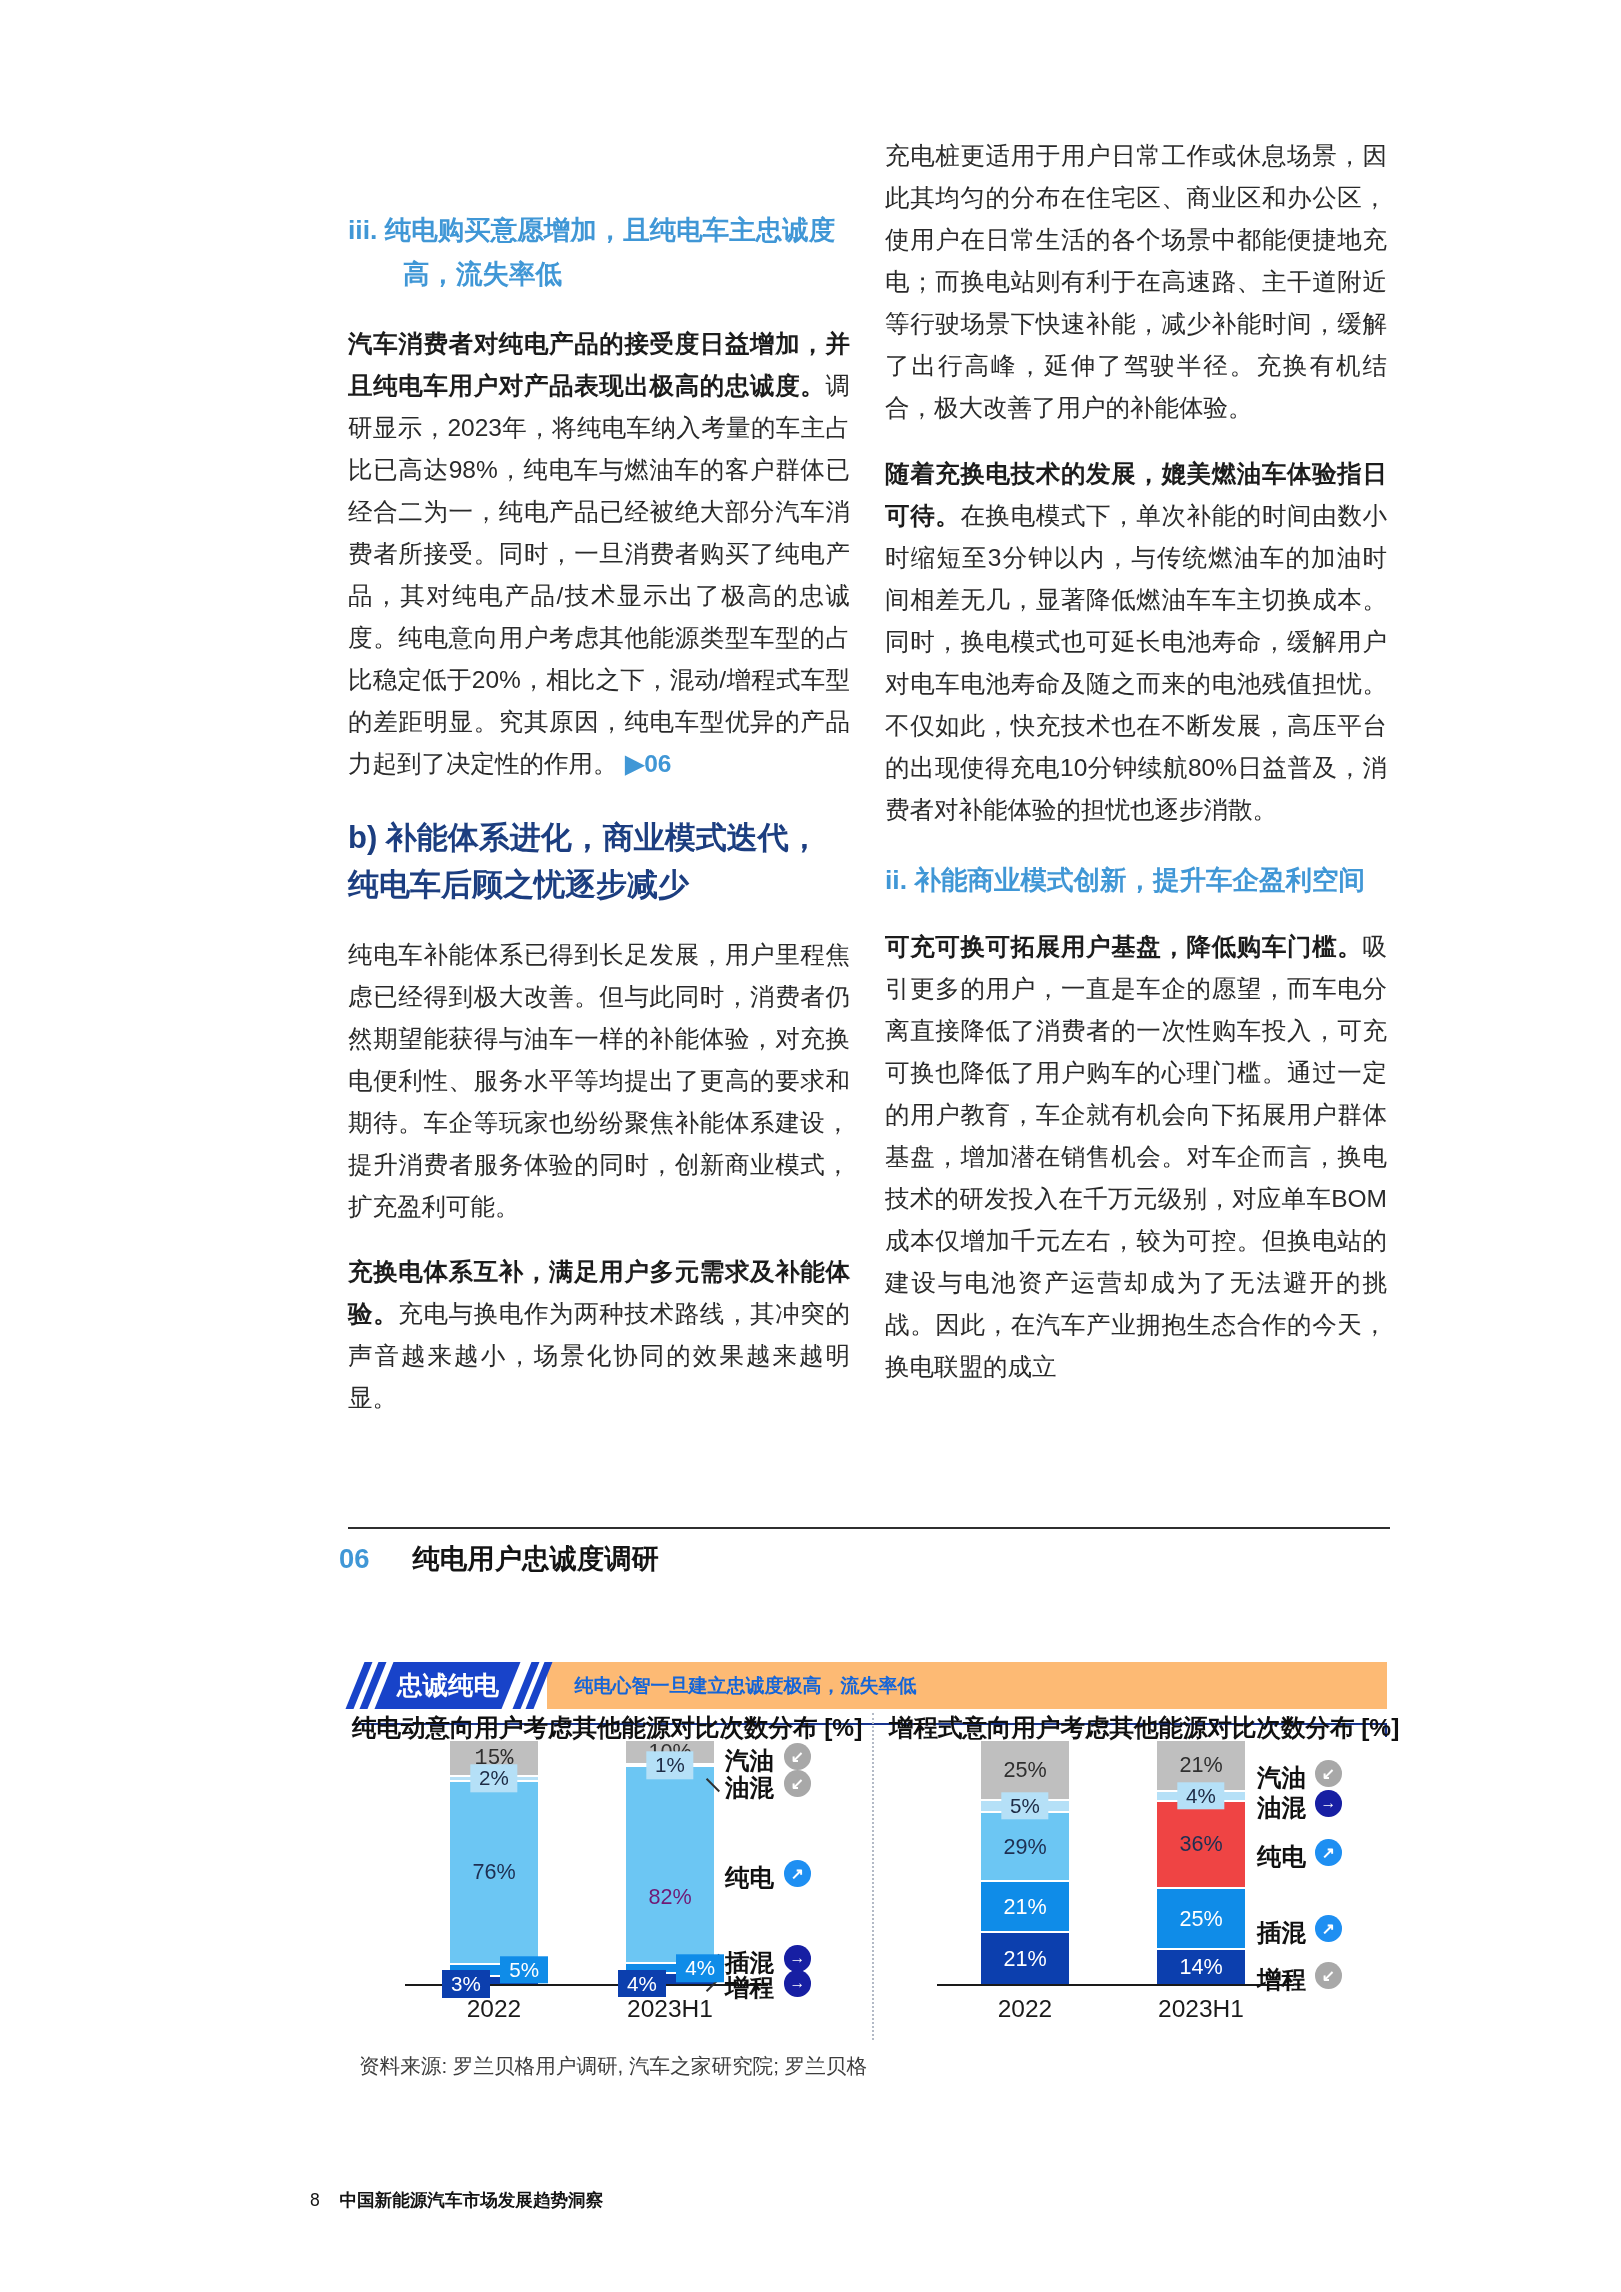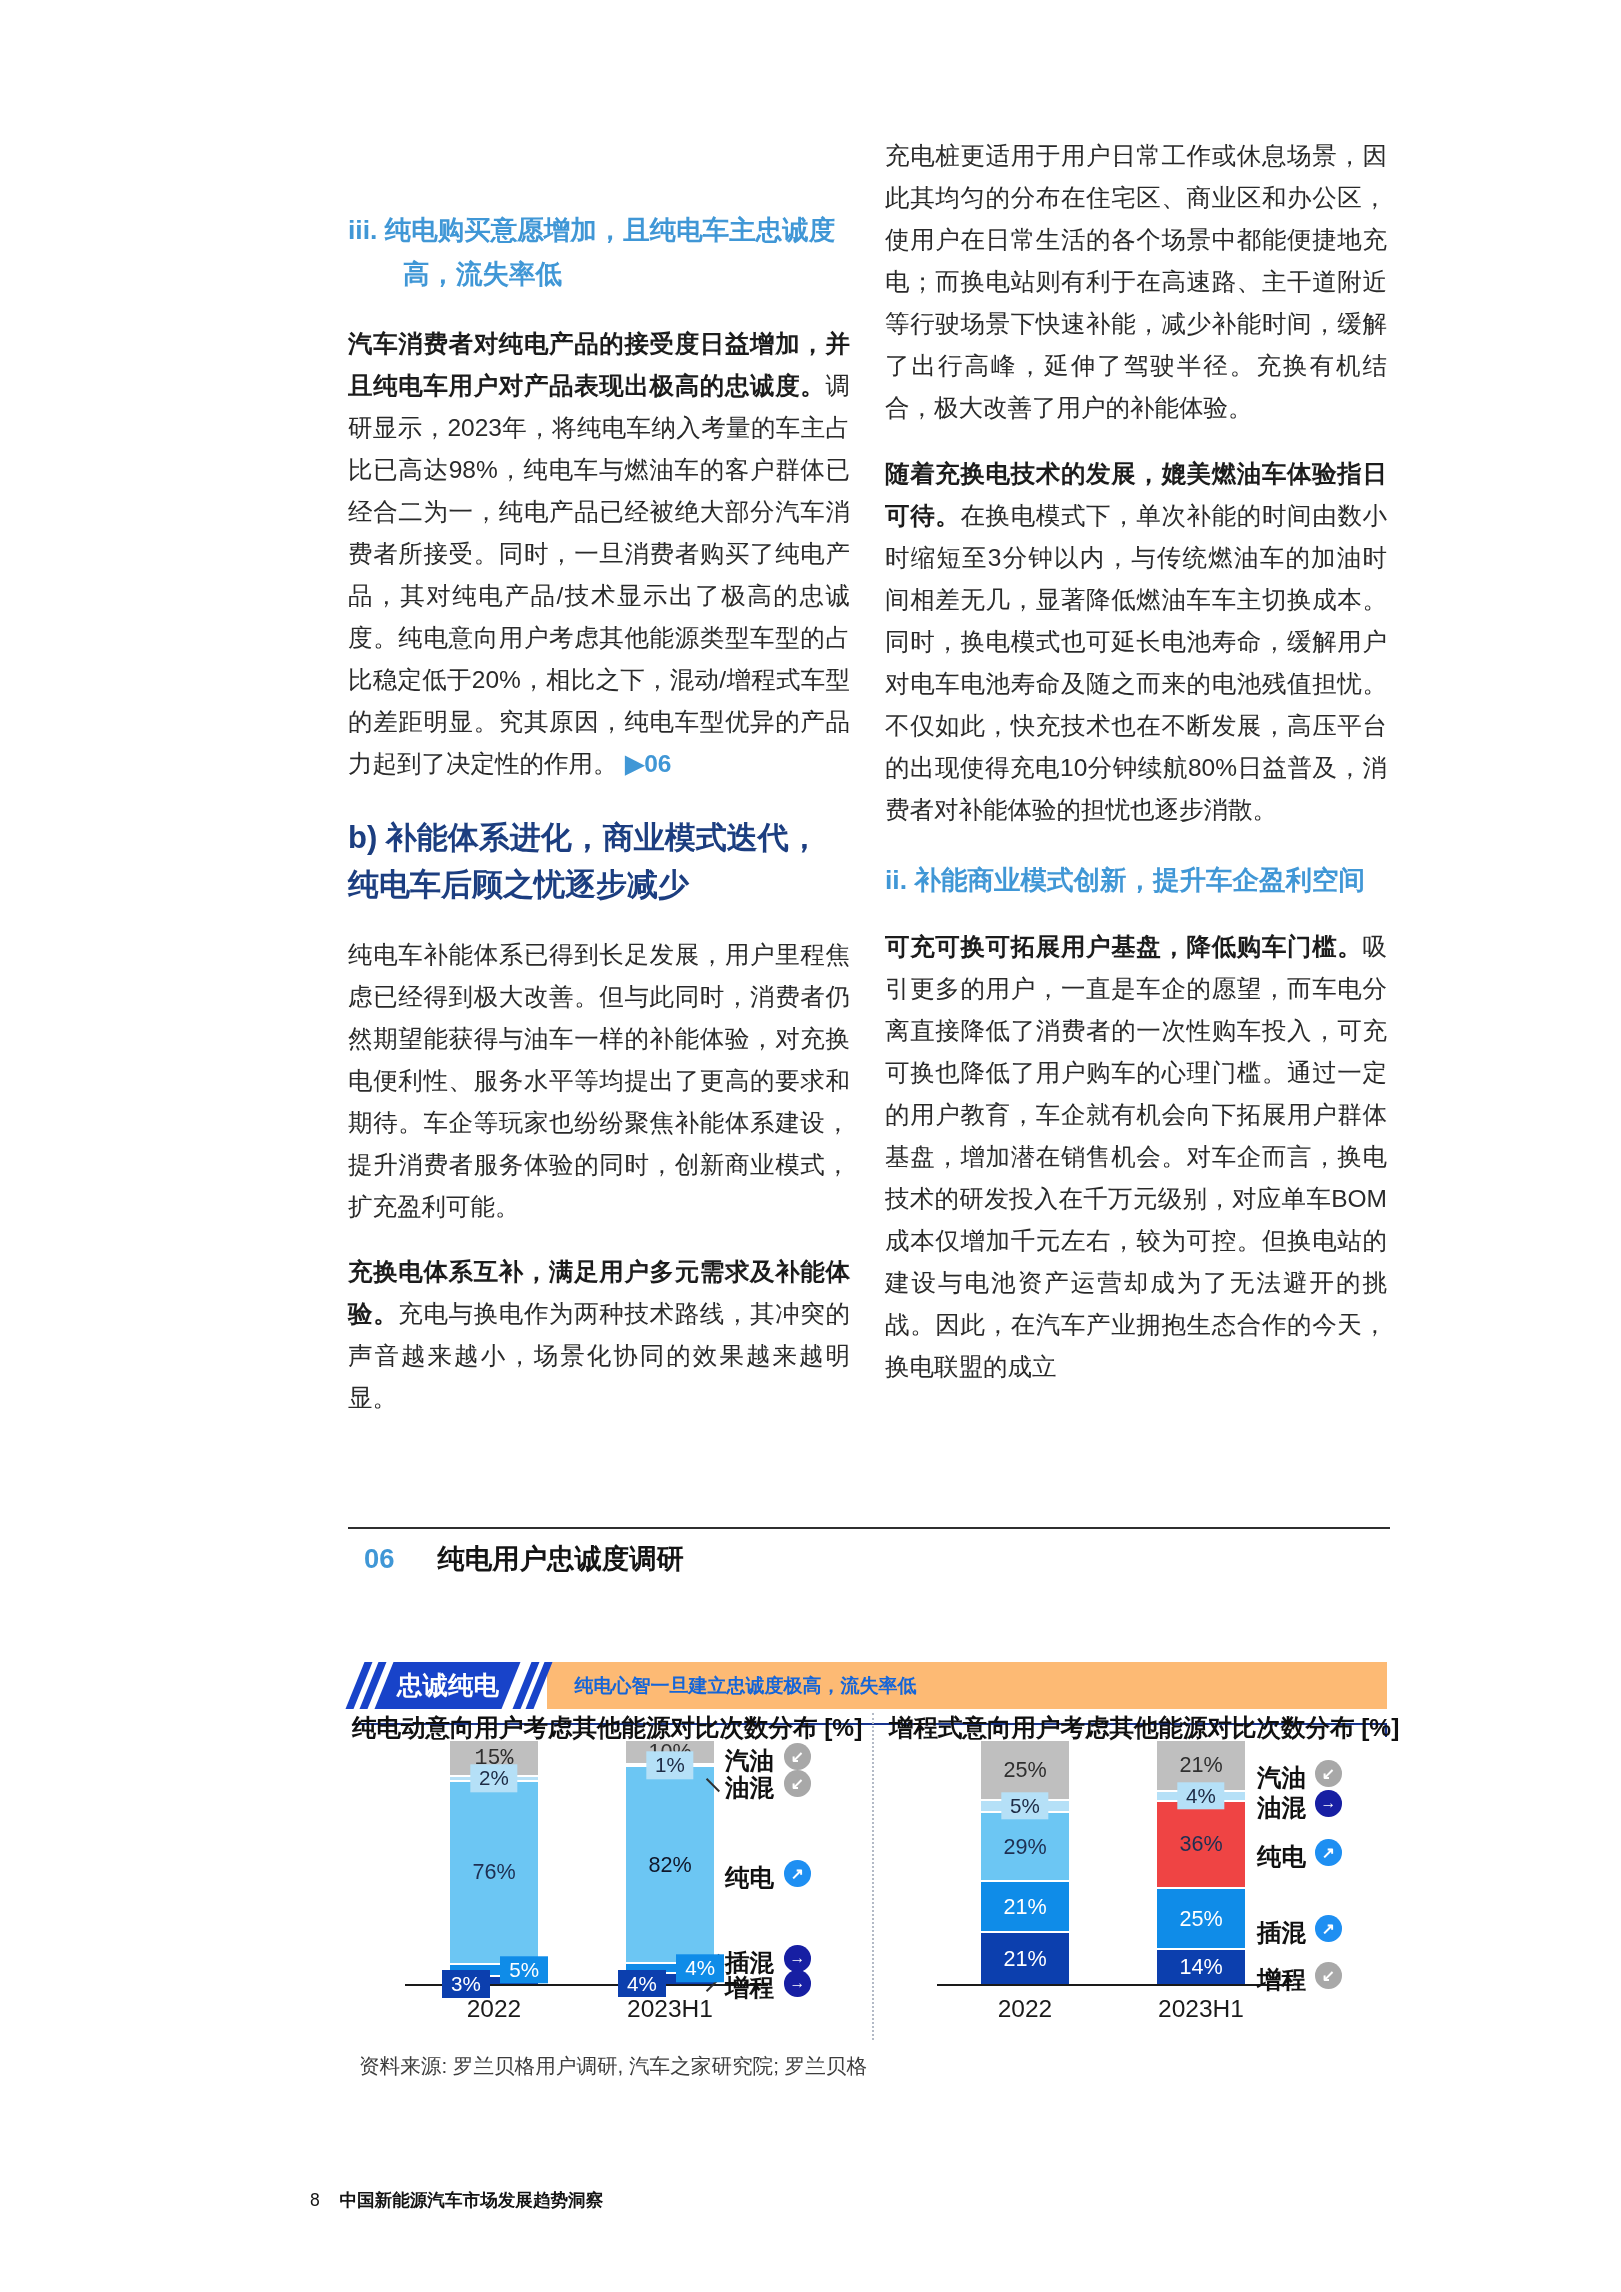--- a/index.html
+++ b/index.html
@@ -11,21 +11,21 @@
   #right-col{left:885px;top:135px;}
   .body{font-size:24.5px;line-height:42px;text-align:justify;margin:0 0 23.5px;color:#2a2a2a;}
   .body strong{font-weight:700;color:#1c1c1c;}
   .h-blue{color:#4097d6;font-size:26.5px;font-weight:700;line-height:44px;margin:0 0 27.4px;
           padding-left:55px;text-indent:-55px;text-align:left;}
   .h-sub{color:#4097d6;font-size:26.5px;font-weight:700;line-height:41px;margin:29px 0 25.5px;text-align:left;}
   .h-navy{color:#1c3e80;font-size:31px;font-weight:700;line-height:47px;margin:29px 0 25.5px;text-align:left;}
   .ref{color:#4097d6;font-weight:700;margin-left:7.8px;white-space:nowrap;}
   
   .fig-rule{position:absolute;left:348px;top:1527px;width:1042px;height:2px;background:#2f2f2f;}
-  .fig-head{position:absolute;left:364px;top:1541px;display:flex;align-items:baseline;}
+  .fig-head{position:absolute;left:339px;top:1541px;display:flex;align-items:baseline;}
   .fig-num{color:#4097d6;font-size:27.4px;font-weight:700;}
   .fig-title{color:#141414;font-size:27.4px;font-weight:700;margin-left:43px;}
   
   .banner{position:absolute;left:355px;top:1662px;width:1032px;height:47px;}
   .banner .strip{position:absolute;left:192px;right:0;top:0;bottom:0;background:#fdba74;
                  display:flex;align-items:center;padding-left:27.4px;color:#1565d8;
                  font-size:19px;font-weight:700;}
   .banner .tag{position:absolute;left:29px;top:0;width:127px;height:47px;background:#1843c9;
                transform:skewX(-22deg);display:flex;align-items:center;justify-content:center;}
   .banner .tag span{transform:skewX(22deg);color:#fff;font-size:25.5px;font-weight:700;white-space:nowrap;}
@@ -125,21 +125,21 @@
       </div>
       <div class="cat" style="left: 102px;">2022</div>
       <div class="bar" style="left: 278px;">
         <div class="seg" style="height: 24px; background: rgb(191, 191, 191);">
           <span class="seg-label" style="color: rgb(47, 47, 47);">10%</span>
         </div>
         <div class="seg" style="height: 2.4px; background: rgb(181, 224, 247);">
           <span class="chip chip-center" style="background: rgb(181, 224, 247); color: rgb(29, 43, 69);">1%</span>
         </div>
         <div class="seg" style="height: 197px; background: rgb(108, 198, 243);">
-          <span class="seg-label" style="color: #0f172a;">82%</span>
+          <span class="seg-label" style="color: #701a75; margin-top: 32px;">82%</span>
         </div>
         <div class="seg" style="height: 9.6px; background: rgb(15, 140, 232);">
           <span class="chip chip-right" style="background: rgb(15, 140, 232); color: rgb(255, 255, 255);">4%</span>
         </div>
         <div class="seg seg-last" style="height: 9.6px; background: rgb(12, 63, 174);">
           <span class="chip chip-left" style="background: rgb(12, 63, 174); color: rgb(255, 255, 255);">4%</span>
         </div>
       </div>
       <div class="cat" style="left: 278px;">2023H1</div>
       <div class="lname" style="left: 377px; top: 39px;">汽油</div>

